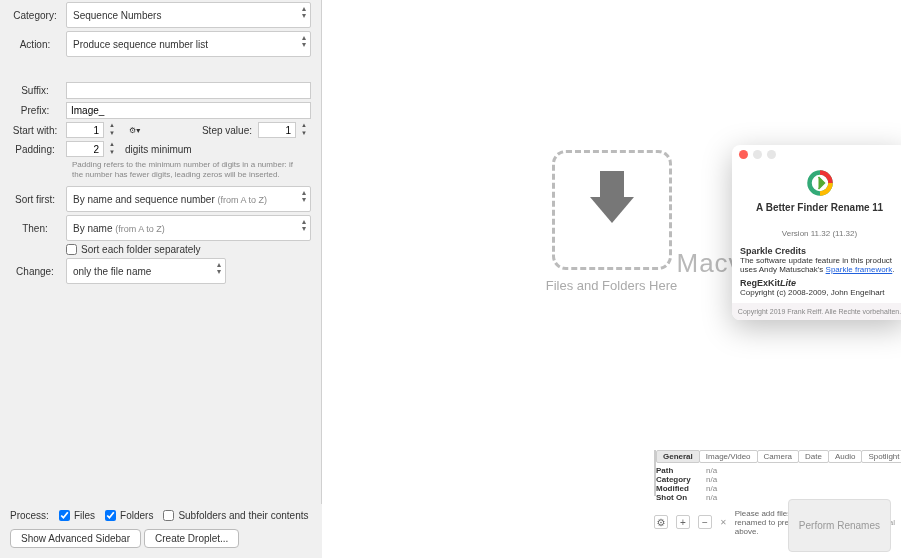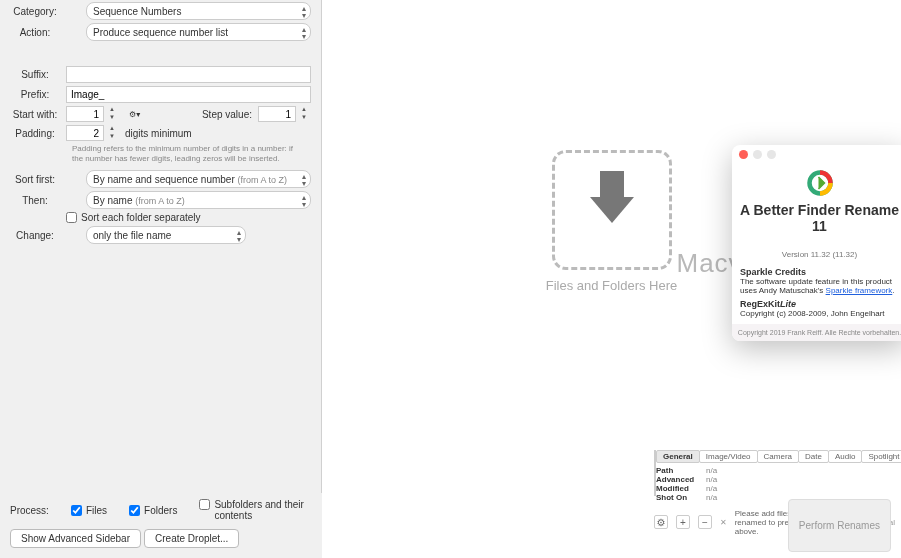--- a/index.html
+++ b/index.html
@@ -2,51 +2,51 @@
 <html><head>
 <meta charset="utf-8">
 <style>
 * { box-sizing: border-box; margin: 0; padding: 0; font-family: -apple-system, "Helvetica Neue", Arial, sans-serif; }
 body { width: 901px; height: 558px; background: #fff; position: relative; overflow: hidden; font-size: 11px; color: #333; }
 
 .left { position: absolute; left: 0; top: 0; width: 322px; height: 558px; background: #f0f0f0; border-right: 1px solid #d0d0d0; }
 .form { padding: 2px 10px 10px 10px; }
 .row { display: flex; align-items: center; margin-bottom: 3px; }
 .lab { width: 56px; text-align: center; padding-right: 6px; font-size: 10px; color: #333; flex-shrink: 0; }
-.sel { flex: 1; background: #fff; border: 1px solid #ccc; border-radius: 8px; padding: 2px 18px 2px 6px; font-size: 10px; position: relative; height: 18px; display: flex; align-items: center; margin-left: 20px; }
+.sel { flex: 1; background: #fff; border: 1px solid #ccc; border-radius: 2px; padding: 2px 18px 2px 6px; font-size: 10px; position: relative; height: 26px; display: flex; align-items: center; }
 .sel .arr { position: absolute; right: 4px; top: 2px; font-size: 8px; color: #666; line-height: 7px; }
 .inp { flex: 1; background: #fff; border: 1px solid #ccc; padding: 2px 4px; font-size: 10px; height: 17px; }
 .num { width: 38px; background: #fff; border: 1px solid #ccc; padding: 1px 4px; font-size: 10px; text-align: right; height: 16px; }
 .step { width: 14px; height: 16px; display: inline-flex; flex-direction: column; margin-left: 1px; }
 .step div { flex:1; font-size: 6px; text-align:center; color:#555; }
 .hint { font-size: 8px; color: #888; margin-left: 62px; margin-top: 1px; margin-bottom: 6px; max-width: 230px; line-height: 10px; }
 .subtxt { font-size: 9px; color: #888; }
-.chk { display: inline-flex; align-items: flex-start; gap: 4px; font-size: 10px; }
+.chk { display: inline-flex; align-items: flex-end; gap: 4px; font-size: 10px; }
 .chk input { width: 11px; height: 11px; }
 .gap { height: 22px; }
 
 .bottom-left { position: absolute; bottom: 0; left: 0; width: 322px; padding: 6px 10px 10px 10px; background: #f0f0f0; }
-.proc-row { display:flex; align-items:center; gap: 22px; font-size: 10px; margin-bottom: 8px; }
+.proc-row { display:flex; align-items:center; gap: 10px; font-size: 10px; margin-bottom: 8px; }
 .btn { background: #fff; border: 1px solid #bbb; border-radius: 4px; padding: 3px 10px; font-size: 10px; cursor: pointer; display:inline-block; }
 
 .right { position: absolute; left: 322px; top: 0; right: 0; bottom: 0; background: #fff; }
 
 .drop { position: absolute; left: 50%; top: 150px; transform: translateX(-50%); text-align:center; color: #888; }
 .drop-box { width: 120px; height: 120px; border: 3px dashed #bbb; border-radius: 14px; margin: 0 auto 10px; display:flex; align-items:center; justify-content:center; }
 .drop-arrow { width: 0; height:0; border-left: 22px solid transparent; border-right: 22px solid transparent; border-top: 26px solid #777; position: relative; }
 .drop-arrow::before { content:""; position:absolute; top:-52px; left:-12px; width:24px; height:30px; background:#777; }
 .drop-text { font-size: 13px; color: #aaa; position:absolute; width:300px; left:50%; transform:translateX(-50%); top: 128px;}
 .watermark { position:absolute; right: 100px; top: 248px; font-size: 26px; color: #b8b8b8; letter-spacing: 1px; font-weight: 300;}
 
 .about { position: absolute; left: 410px; top: 145px; width: 175px; background: #fff; border-radius: 8px; box-shadow: 0 8px 30px rgba(0,0,0,0.25); overflow:hidden; font-size: 9px; }
 .about-tb { display:flex; gap:5px; padding:5px 7px; }
 .about-tb .dot { width:9px; height:9px; border-radius:50%; }
 .about-head { text-align:center; padding: 4px 8px 6px; }
 .about-head svg { width:30px; height:30px; }
-.about-title { font-weight:700; font-size:14px; margin-top:2px;}
+.about-title { font-weight:700; font-size:10px; margin-top:2px;}
 .about-ver { font-size:8px; color:#777; margin-top:16px;}
 .about-body { padding: 2px 8px 6px; font-size: 8px; color:#333; }
 .about-body b { font-size: 9px; }
 .about-body a { color: #2060dd; text-decoration: underline; }
 .about-foot { background:#f6f3f5; text-align:center; padding:5px; font-size:7px; color:#888; }
 
 .info { position:absolute; left: 332px; right: 6px; bottom: 48px; height: 60px; display:flex; }
 .thumb { width:46px; height:46px; border:1px solid #ccc; background: repeating-linear-gradient(45deg,#eee,#eee 3px,#fff 3px,#fff 6px); }
 .info-right { flex:1; }
 .tabs { display:flex; gap:0; font-size:8px; }
@@ -216,21 +216,21 @@
           <div class="tab">Date</div>
           <div class="tab">Audio</div>
           <div class="tab">Spotlight</div>
         </div>
       <div class="kvs">
         <div class="kv">
             <div class="k">Path</div>
             <div class="v">n/a</div>
           </div>
         <div class="kv">
-            <div class="k">Advanced</div>
+            <div class="k">Category</div>
             <div class="v">n/a</div>
           </div>
         <div class="kv">
             <div class="k">Modified</div>
             <div class="v">n/a</div>
           </div>
         <div class="kv">
             <div class="k">Shot On</div>
             <div class="v">n/a</div>
           </div>

